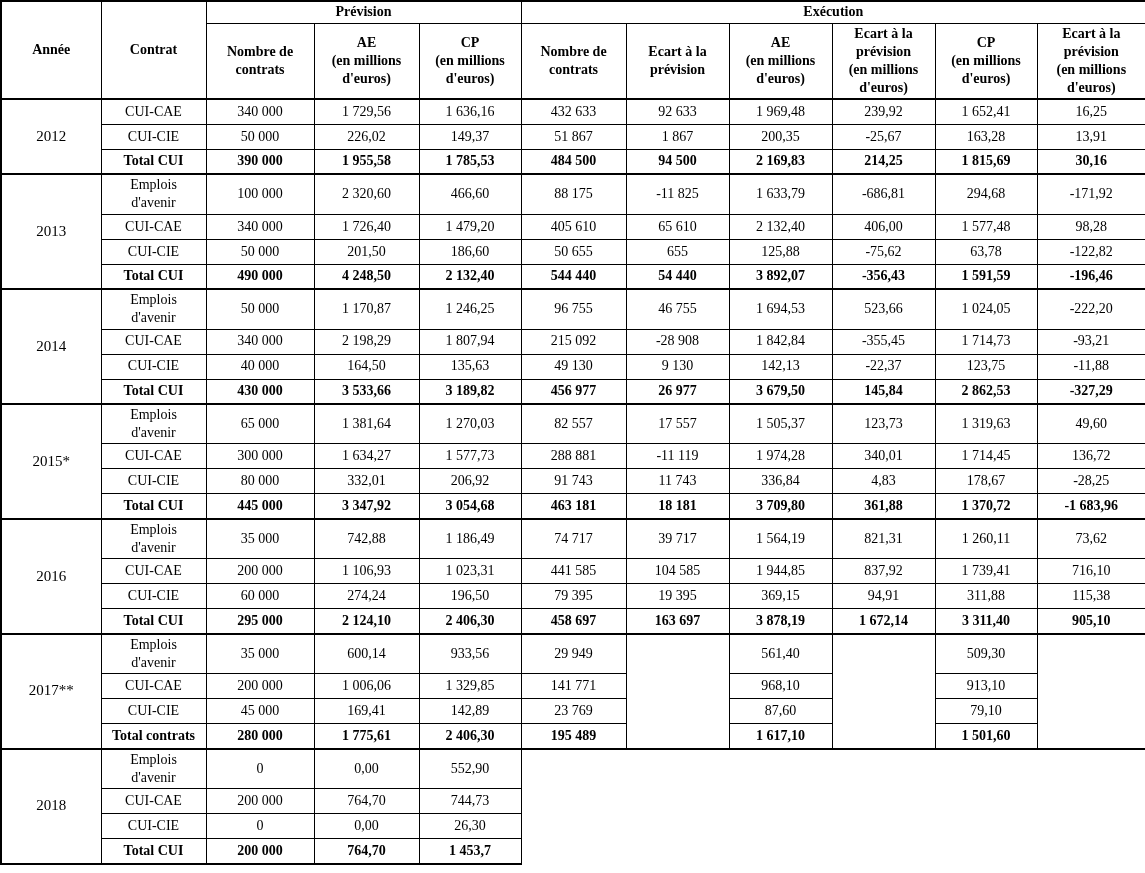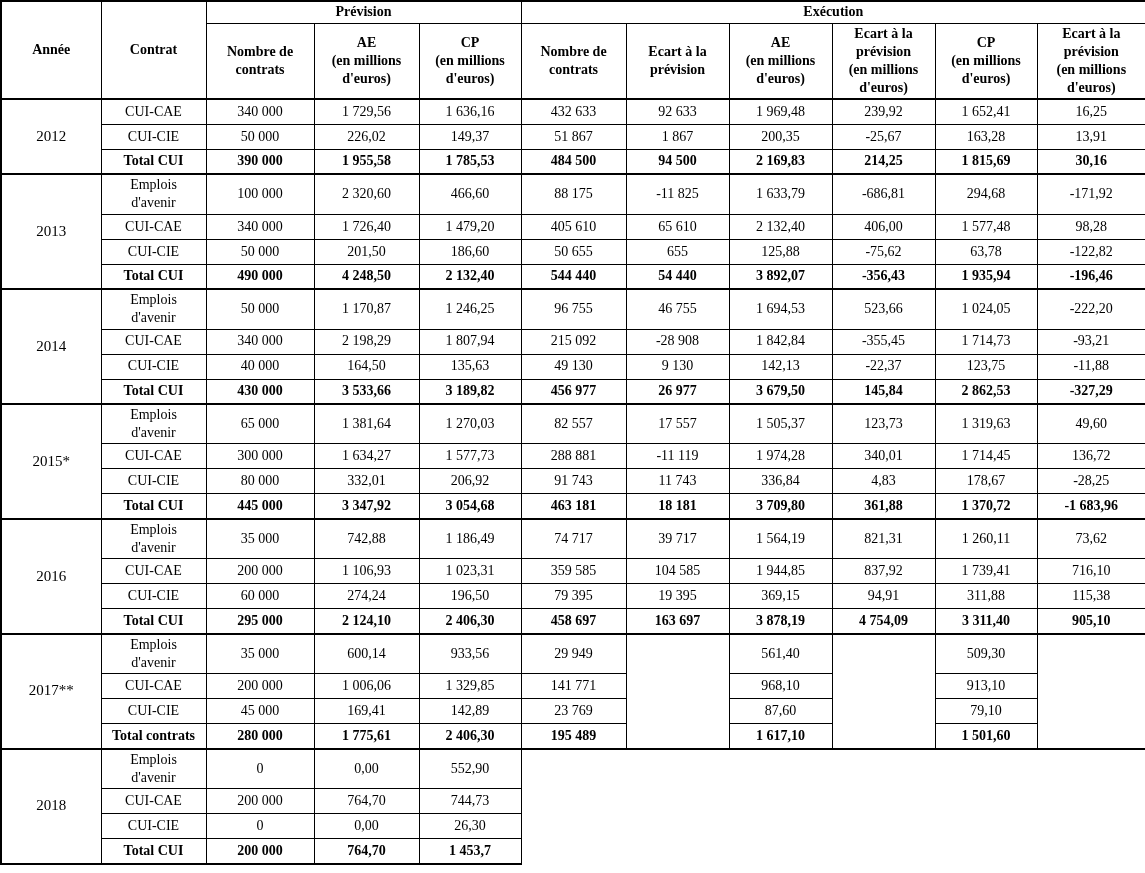--- a/index.html
+++ b/index.html
@@ -175,21 +175,21 @@
         </tr>
         <tr class="total-row">
           <td class="contrat-cell">Total CUI</td>
           <td>490 000</td>
           <td>4 248,50</td>
           <td>2 132,40</td>
           <td>544 440</td>
           <td>54 440</td>
           <td>3 892,07</td>
           <td>-356,43</td>
-          <td>1 935,94</td>
+          <td>1 591,59</td>
           <td>-196,46</td>
         </tr>
         <tr class="group-start">
           <td class="year-cell" rowspan="4">2014</td>
           <td class="contrat-cell">Emplois
 d'avenir</td>
           <td>50 000</td>
           <td>1 170,87</td>
           <td>1 246,25</td>
           <td>96 755</td>
@@ -297,21 +297,21 @@
           <td>1 564,19</td>
           <td>821,31</td>
           <td>1 260,11</td>
           <td>73,62</td>
         </tr>
         <tr>
           <td class="contrat-cell">CUI-CAE</td>
           <td>200 000</td>
           <td>1 106,93</td>
           <td>1 023,31</td>
-          <td>359 585</td>
+          <td>441 585</td>
           <td>104 585</td>
           <td>1 944,85</td>
           <td>837,92</td>
           <td>1 739,41</td>
           <td>716,10</td>
         </tr>
         <tr>
           <td class="contrat-cell">CUI-CIE</td>
           <td>60 000</td>
           <td>274,24</td>
@@ -324,21 +324,21 @@
           <td>115,38</td>
         </tr>
         <tr class="total-row">
           <td class="contrat-cell">Total CUI</td>
           <td>295 000</td>
           <td>2 124,10</td>
           <td>2 406,30</td>
           <td>458 697</td>
           <td>163 697</td>
           <td>3 878,19</td>
-          <td>4 754,09</td>
+          <td>1 672,14</td>
           <td>3 311,40</td>
           <td>905,10</td>
         </tr>
         <tr class="group-start">
           <td class="year-cell" rowspan="4">2017**</td>
           <td class="contrat-cell">Emplois
 d'avenir</td>
           <td>35 000</td>
           <td>600,14</td>
           <td>933,56</td>

